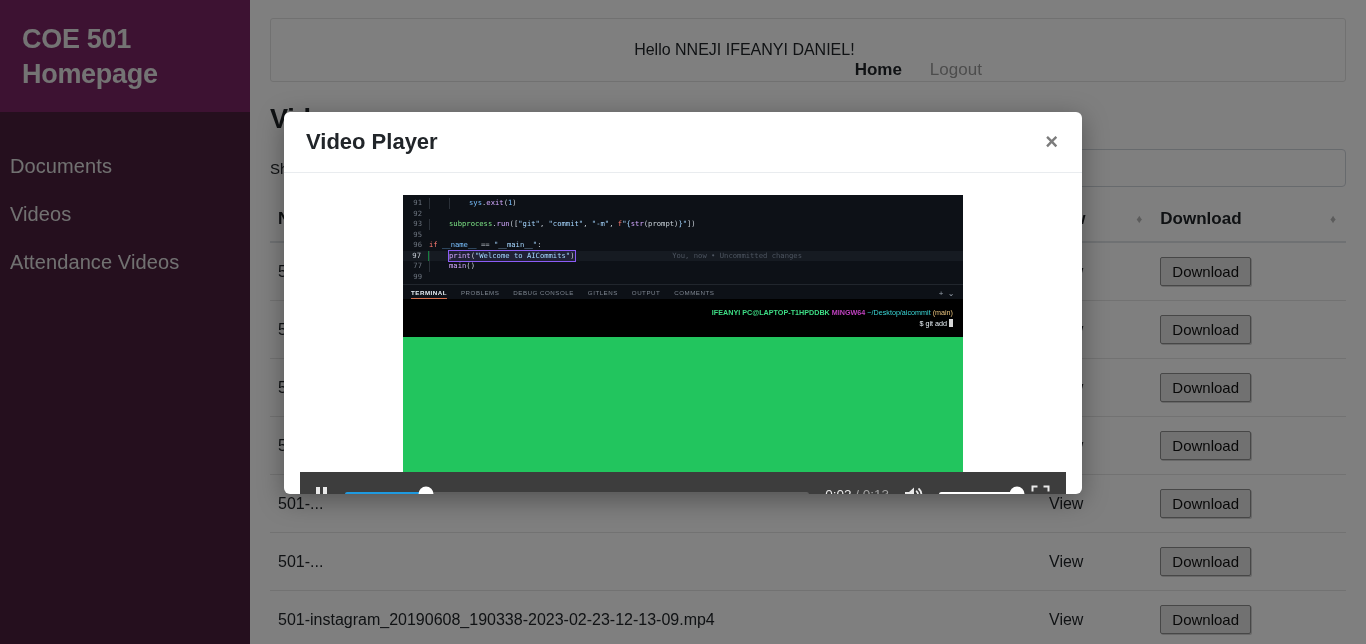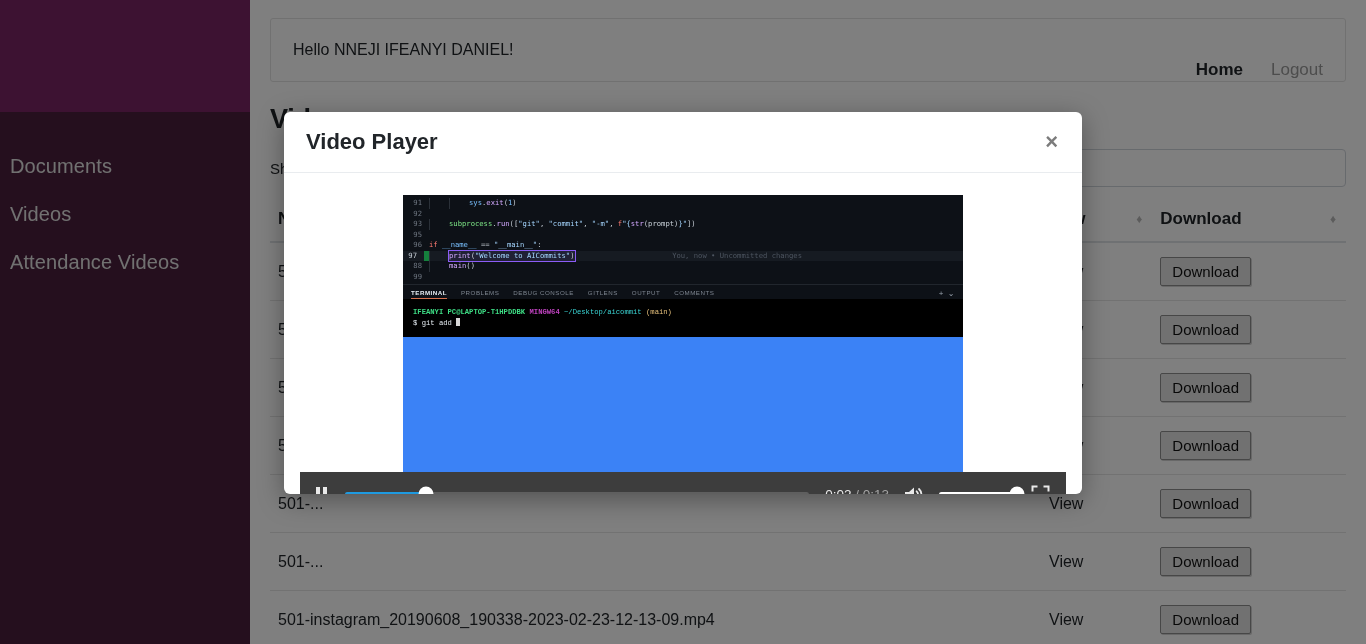--- a/index.html
+++ b/index.html
@@ -56,21 +56,21 @@
     overflow: hidden;
   }
 
   
   #topbar {
     border: 1px solid #e3e3e3;
     border-radius: 3px;
     height: 64px;
     display: flex;
     align-items: center;
-    justify-content: space-between;
+    justify-content: center;
     padding: 0 22px;
   }
   #greeting { font-size: 16px; color: #212529; }
   #topnav { display: flex; align-items: center; gap: 28px; margin-top: 40px; }
   #topnav a { font-size: 17px; text-decoration: none; }
   #nav-home { color: #212529; font-weight: 600; }
   #nav-logout { color: #9a9a9a; }
 
   
   #content { padding-top: 22px; }
@@ -197,41 +197,41 @@
   }
 
   
   #player {
     width: 560px;
     position: relative;
     background: #000;
   }
   #video-frame {
     width: 560px; height: 277px;
-    background: #3b82f6;
+    background: #22c55e;
     position: relative;
     overflow: hidden;
   }
 
   
   #code-pane {
     background: #0d1117;
     padding: 3px 0 2px 0;
     font-family: "DejaVu Sans Mono", monospace;
     font-size: 7.2px;
     line-height: 10.5px;
   }
   .code-row { display: flex; white-space: pre; height: 10.5px; }
   .code-row.current { background: #161b22; }
   .ln {
     width: 26px; flex: 0 0 26px;
     text-align: right; padding-right: 7px;
     color: #6e7681;
   }
-  .ln.cur { color: #c9d1d9; border-right: 5px solid #15803d; }
+  .ln.cur { color: #c9d1d9; border-right: 1px solid #15803d; }
   .indent-guide {
     display: inline-block; width: 20px;
     border-left: 1px solid #2a3038;
   }
   .kw   { color: #ff7b72; }
   .fn   { color: #d2a8ff; }
   .str  { color: #a5d6ff; }
   .mod  { color: #7ee787; }
   .prop { color: #79c0ff; }
   .num  { color: #79c0ff; }
@@ -268,24 +268,25 @@
   #term-actions {
     margin-left: auto;
     color: #9aa4af;
     font-size: 8px;
     display: flex; gap: 4px; align-items: center;
   }
   #term-body {
     background: #000000;
     flex: 1 1 auto;
     padding: 8px 10px;
-    font-family: Liberation Mono, monospace;
+    font-family: Liberation Sans, sans-serif;
     font-size: 7.2px;
     line-height: 11px;
     white-space: pre;
+    text-align: right;
   }
   .t-user { color: #3ddc84; font-weight: 700; }
   .t-host { color: #bf42bf; font-weight: 700; }
   .t-path { color: #3ad5d5; }
   .t-branch { color: #e6c07b; }
   .t-white { color: #e6edf3; }
   .caret {
     display: inline-block;
     width: 4px; height: 8px;
     background: #d7d7d7;
@@ -364,20 +365,22 @@
   }
   #btn-fullscreen { background: none; border: none; cursor: pointer; padding: 0 2px; display:flex; }
 </style>
 </head>
 <body>
 
 <div id="page">
 
   <aside id="sidebar">
     <div id="sidebar-brand">
+      <div class="brand-line">COE 501</div>
+      <div class="brand-line">Homepage</div>
     </div>
     <nav id="sidebar-nav">
       <a class="nav-item" href="#">Documents</a>
       <a class="nav-item" href="#">Videos</a>
       <a class="nav-item" href="#">Attendance Videos</a>
     </nav>
   </aside>
 
   <main id="main">
 
@@ -501,21 +504,21 @@
 
           <div class="code-row">
             <span class="ln">96</span><span class="kw">if</span><span class="plain"> </span><span class="prop">__name__</span><span class="punc"> == </span><span class="str">"__main__"</span><span class="punc">:</span>
           </div>
 
           <div class="code-row current">
             <span class="ln cur">97</span><span class="indent-guide"></span><span class="sel-box"><span class="fn">print</span><span class="punc">(</span><span class="str">"Welcome to AICommits"</span><span class="punc">)</span></span><span class="ghost">     </span><span class="ghost">You, now • Uncommitted changes</span>
           </div>
 
           <div class="code-row">
-            <span class="ln">88</span><span class="indent-guide"></span><span class="fn">main</span><span class="punc">()</span>
+            <span class="ln">77</span><span class="indent-guide"></span><span class="fn">main</span><span class="punc">()</span>
           </div>
 
           <div class="code-row">
             <span class="ln">99</span>
           </div>
         </div>
 
         <div id="term-tabs">
           <span class="term-tab active">TERMINAL</span>
           <span class="term-tab">PROBLEMS</span>

